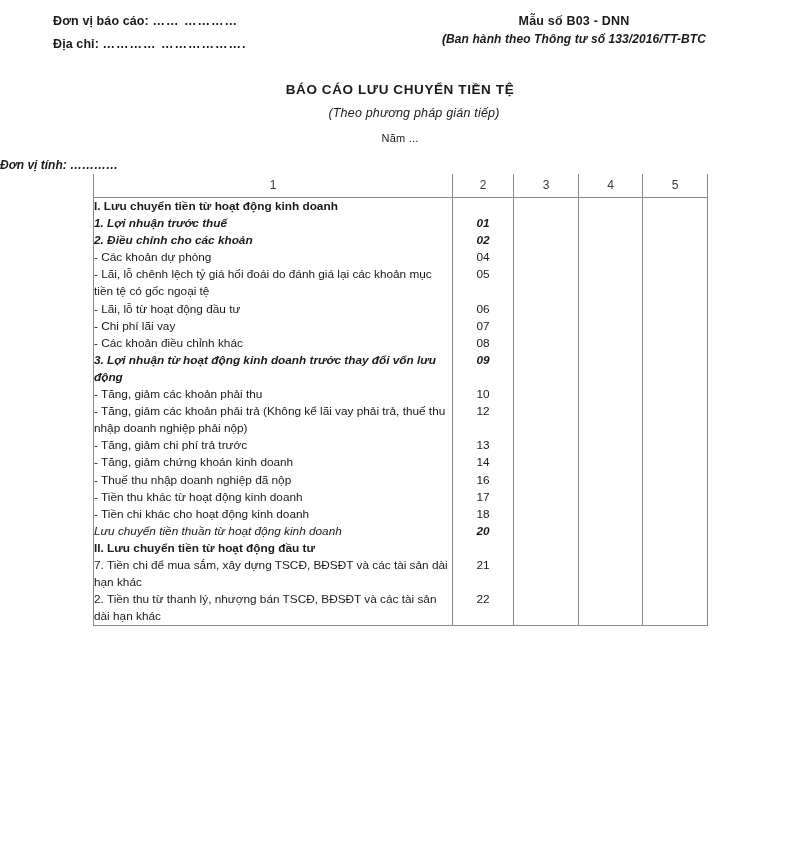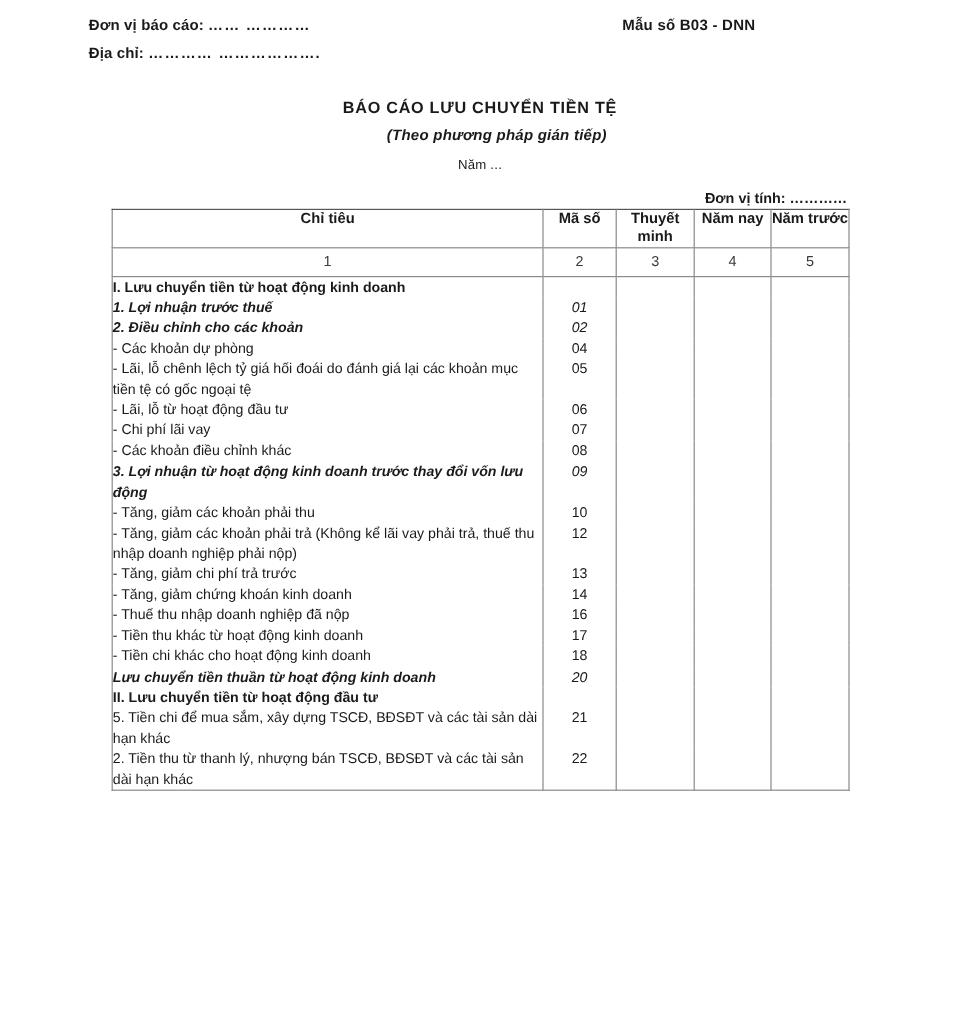--- a/index.html
+++ b/index.html
@@ -22,21 +22,21 @@
     box-sizing: border-box;
   }
 
   
   .top-header {
     display: flex;
     padding: 14px 0 0 0;
   }
   .unit-block {
     width: 370px;
-    padding-left: 74px;
+    padding-left: 53px;
     box-sizing: border-box;
   }
   .unit-line {
     font-size: 12.5px;
     font-weight: bold;
     letter-spacing: 0.1px;
     margin-bottom: 9px;
     white-space: nowrap;
   }
   .unit-line .dots {
@@ -68,35 +68,36 @@
     margin-top: 22px;
   }
   .doc-title {
     font-size: 13.5px;
     font-weight: bold;
     letter-spacing: 0.6px;
   }
   .doc-subtitle {
     font-size: 12.5px;
     font-style: italic;
-    font-weight: bold;
+    font-weight: normal;
     margin-top: 9px;
     letter-spacing: 0.2px;
     padding-left: 28px;
   }
   .doc-year {
     font-size: 11px;
     margin-top: 12px;
     letter-spacing: 0.2px;
   }
 
   
   .currency-unit {
-    text-align: right;
+    text-align: left;
     font-size: 12px;
+    font-style: italic;
     font-weight: bold;
     padding-right: 1px;
     margin-top: 14px;
     margin-bottom: 2px;
   }
   .currency-wrap {
     width: 707px;
     box-sizing: border-box;
   }
 
@@ -163,25 +164,25 @@
     padding: 6px 2px;
   }
   .r-section {
     font-weight: bold;
   }
   .r-subtotal {
     font-weight: bold;
     font-style: italic;
   }
   .r-total {
-    font-weight: bold;
+    font-weight: normal;
     font-style: italic;
   }
   .code-b {
-    font-weight: normal;
+    font-weight: bold;
     font-style: italic;
   }
   .code-n {
     font-weight: normal;
     font-style: normal;
   }
 </style>
 </head>
 <body>
 
@@ -194,20 +195,21 @@
         <span class="dots">…… …………</span>
       </div>
       <div class="unit-line">
         <span>Địa chỉ:</span>
         <span class="dots">………… ……………….</span>
       </div>
     </div>
     <div class="form-block">
       <div class="form-code">Mẫu số B03 - DNN</div>
       <div class="form-decree">
+        <div>(Ban hành theo Thông tư số 133/2016/TT-BTC</div>
       </div>
     </div>
   </div>
 
   <div class="doc-title-wrap">
     <div class="doc-title">BÁO CÁO LƯU CHUYỂN TIỀN TỆ</div>
     <div class="doc-subtitle">(Theo phương pháp gián tiếp)</div>
     <div class="doc-year">Năm ...</div>
   </div>
 
@@ -218,27 +220,20 @@
   <div class="table-wrap">
     <table class="cf">
       <colgroup>
         <col class="c-ind">
           <col class="c-code">
           <col class="c-note">
           <col class="c-cur">
           <col class="c-prev">
       </colgroup>
       <thead>
-        <tr>
-          <th>Chỉ tiêu</th>
-          <th>Mã số</th>
-          <th>Thuyết minh</th>
-          <th>Năm nay</th>
-          <th>Năm trước</th>
-        </tr>
         <tr class="numrow">
           <td>1</td>
           <td>2</td>
           <td>3</td>
           <td>4</td>
           <td>5</td>
         </tr>
       </thead>
       <tbody class="body-rows" id="cf-body">
           <tr>
@@ -361,21 +356,21 @@
             <td class="blank">&nbsp;</td>
           </tr>
           <tr>
             <td class="ind r-section">II. Lưu chuyển tiền từ hoạt động đầu tư</td>
             <td class="code code-n"></td>
             <td class="blank">&nbsp;</td>
             <td class="blank">&nbsp;</td>
             <td class="blank">&nbsp;</td>
           </tr>
           <tr>
-            <td class="ind ">5. Tiền chi để mua sắm, xây dựng TSCĐ, BĐSĐT và các tài sản dài hạn khác</td>
+            <td class="ind ">7. Tiền chi để mua sắm, xây dựng TSCĐ, BĐSĐT và các tài sản dài hạn khác</td>
             <td class="code code-n">21</td>
             <td class="blank">&nbsp;</td>
             <td class="blank">&nbsp;</td>
             <td class="blank">&nbsp;</td>
           </tr>
           <tr>
             <td class="ind ">2. Tiền thu từ thanh lý, nhượng bán TSCĐ, BĐSĐT và các tài sản dài hạn khác</td>
             <td class="code code-n">22</td>
             <td class="blank">&nbsp;</td>
             <td class="blank">&nbsp;</td>

